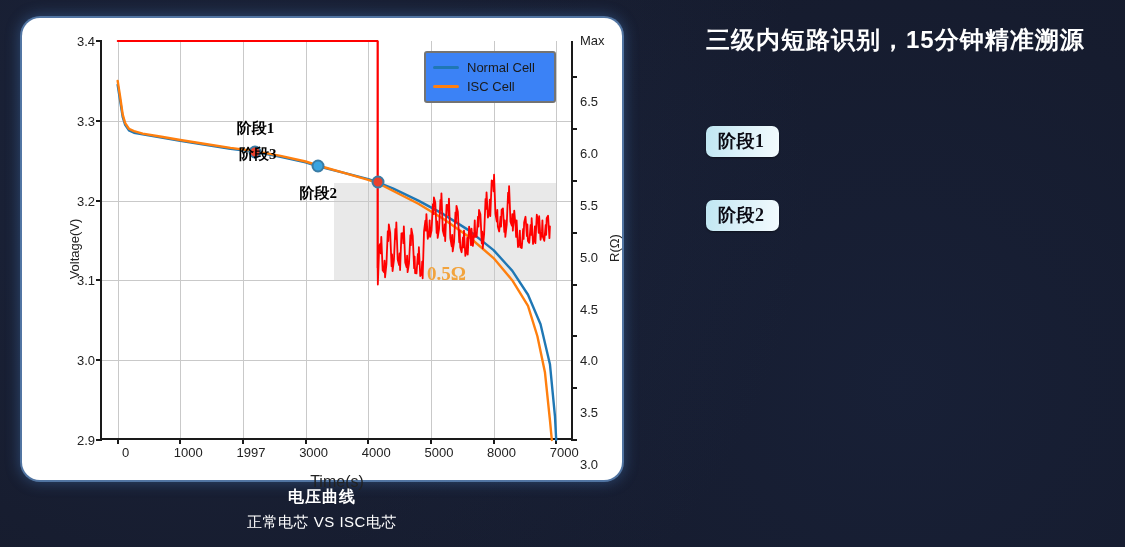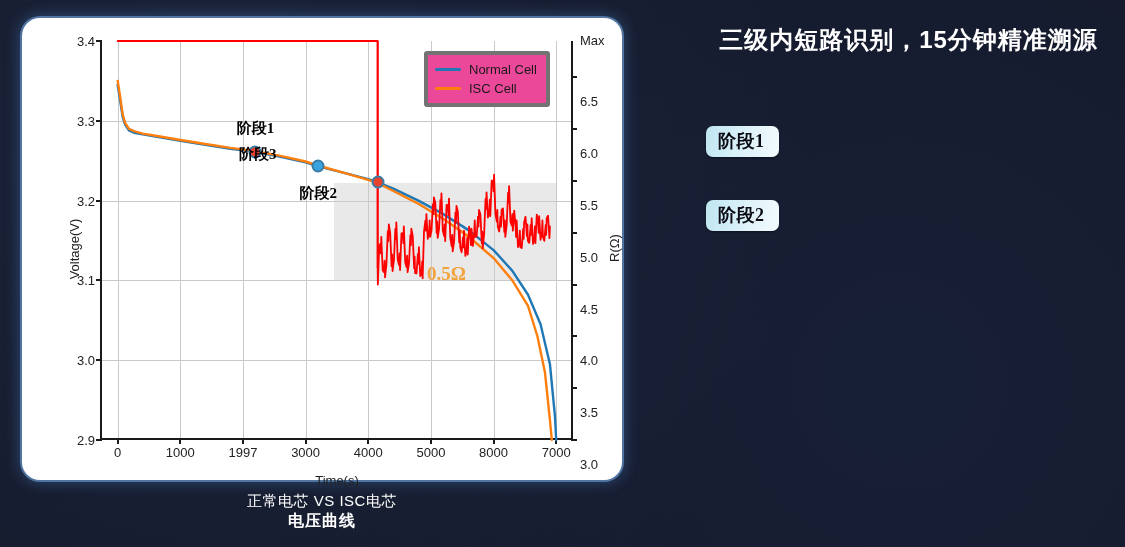--- a/index.html
+++ b/index.html
@@ -43,20 +43,21 @@
     position: absolute;
     background: rgba(0,0,0,0.085);
   }
 
   
   .ytick-left, .ytick-right, .xtick {
     position: absolute;
     font-size: 13px; color: #222;
     font-family: "Liberation Sans", sans-serif;
     white-space: nowrap;
+    margin-left: 8px;
   }
   .ytick-left  { right: 100%; margin-right: 7px; transform: translateY(-50%); }
   .ytick-right { left: 100%; margin-left: 9px; transform: translateY(-50%); margin-top: 24px; }
   .xtick       { top: 100%; margin-top: 7px; transform: translateX(-50%); }
   .tickmark-l, .tickmark-r, .tickmark-x { position: absolute; background: #1a1a1a; }
   .tickmark-l { width: 6px; height: 2px; left: -6px; }
   .tickmark-r { width: 6px; height: 2px; right: -6px; }
   .tickmark-x { width: 2px; height: 6px; bottom: -6px; }
 
   #ylabel-left {
@@ -69,37 +70,37 @@
   #ylabel-right {
     position: absolute;
     left: 592px; top: 230px;
     transform: translate(-50%,-50%) rotate(-90deg);
     font-size: 13px; color: #222;
   }
   #xlabel {
     position: absolute;
     left: 315px; top: 455px;
     transform: translateX(-50%);
-    font-size: 13px; color: #222;
+    font-size: 16px; color: #222;
   }
   #max-label {
     position: absolute;
     left: 100%; margin-left: 9px; top: 0;
     transform: translateY(-55%);
     font-size: 13px; color: #222;
   }
 
   
   #legend {
     position: absolute;
     left: 322px; top: 10px;
-    background: #ec4899;
-    border: 4px solid #737373;
+    background: #3b82f6;
+    border: 2px solid #737373;
     border-radius: 3px;
-    padding: 5px 9px 5px 7px;
+    padding: 5px 19px 5px 7px;
     z-index: 6;
   }
   .legend-row { display: flex; align-items: center; height: 19px; }
   .legend-swatch { width: 26px; height: 3px; margin-right: 8px; border-radius: 2px; }
   .legend-text { font-size: 13px; color: #1a1a1a; }
 
   
   .stage-dot {
     position: absolute;
     width: 13px; height: 13px;
@@ -133,21 +134,21 @@
     text-align: center;
     color: #ffffff;
   }
   #caption-title { font-size: 16px; font-weight: bold; letter-spacing: 1px; }
   #caption-sub   { font-size: 15px; margin-top: 5px; letter-spacing: .5px; }
 
   
   #right-panel { position: absolute; left: 706px; top: 24px; width: 405px; }
   #headline {
     font-size: 24px; font-weight: bold; color: #ffffff;
-    letter-spacing: 1px; white-space: nowrap; text-align: center;
+    letter-spacing: 1px; white-space: nowrap;
   }
   .stage-block { margin-top: 0; }
   .stage-badge {
     display: inline-block;
     padding: 3px 14px 4px 12px;
     border-radius: 7px;
     background: linear-gradient(100deg, #bfe6f2 0%, #d9f0f8 45%, #f3fbfe 100%);
     color: #0b0b14;
     font-size: 18px; font-weight: bold;
     letter-spacing: .5px;
@@ -253,22 +254,22 @@
       <div class="stage-text" style="left: 153.49px; top: 86.982px;">阶段1</div>
       <div class="stage-dot" style="left: 216.139px; top: 125.286px; background: rgb(58, 164, 224);"></div>
       <div class="stage-text" style="left: 216.139px; top: 151.62px;">阶段2</div>
       <div class="stage-dot" style="left: 275.656px; top: 141.246px; background: rgb(232, 65, 44);"></div>
       <div class="stage-text" style="left: 155.656px; top: 113.316px;">阶段3</div>
       <div id="ohm-label" style="left: 344.57px; top: 233.016px; color: rgb(242, 163, 60);">0.5Ω</div>
     </div>
 </div>
 
 <div id="caption">
+  <div id="caption-title">电压曲线</div>
   <div id="caption-sub">正常电芯 VS ISC电芯</div>
-  <div id="caption-title">电压曲线</div>
 </div>
 
 <div id="right-panel">
   <div id="headline">三级内短路识别，15分钟精准溯源</div>
 
   <div class="stage-block" style="margin-top:70px;">
     <span class="stage-badge">阶段1</span>
   </div>
 
   <div class="stage-block" style="margin-top:43px;">

